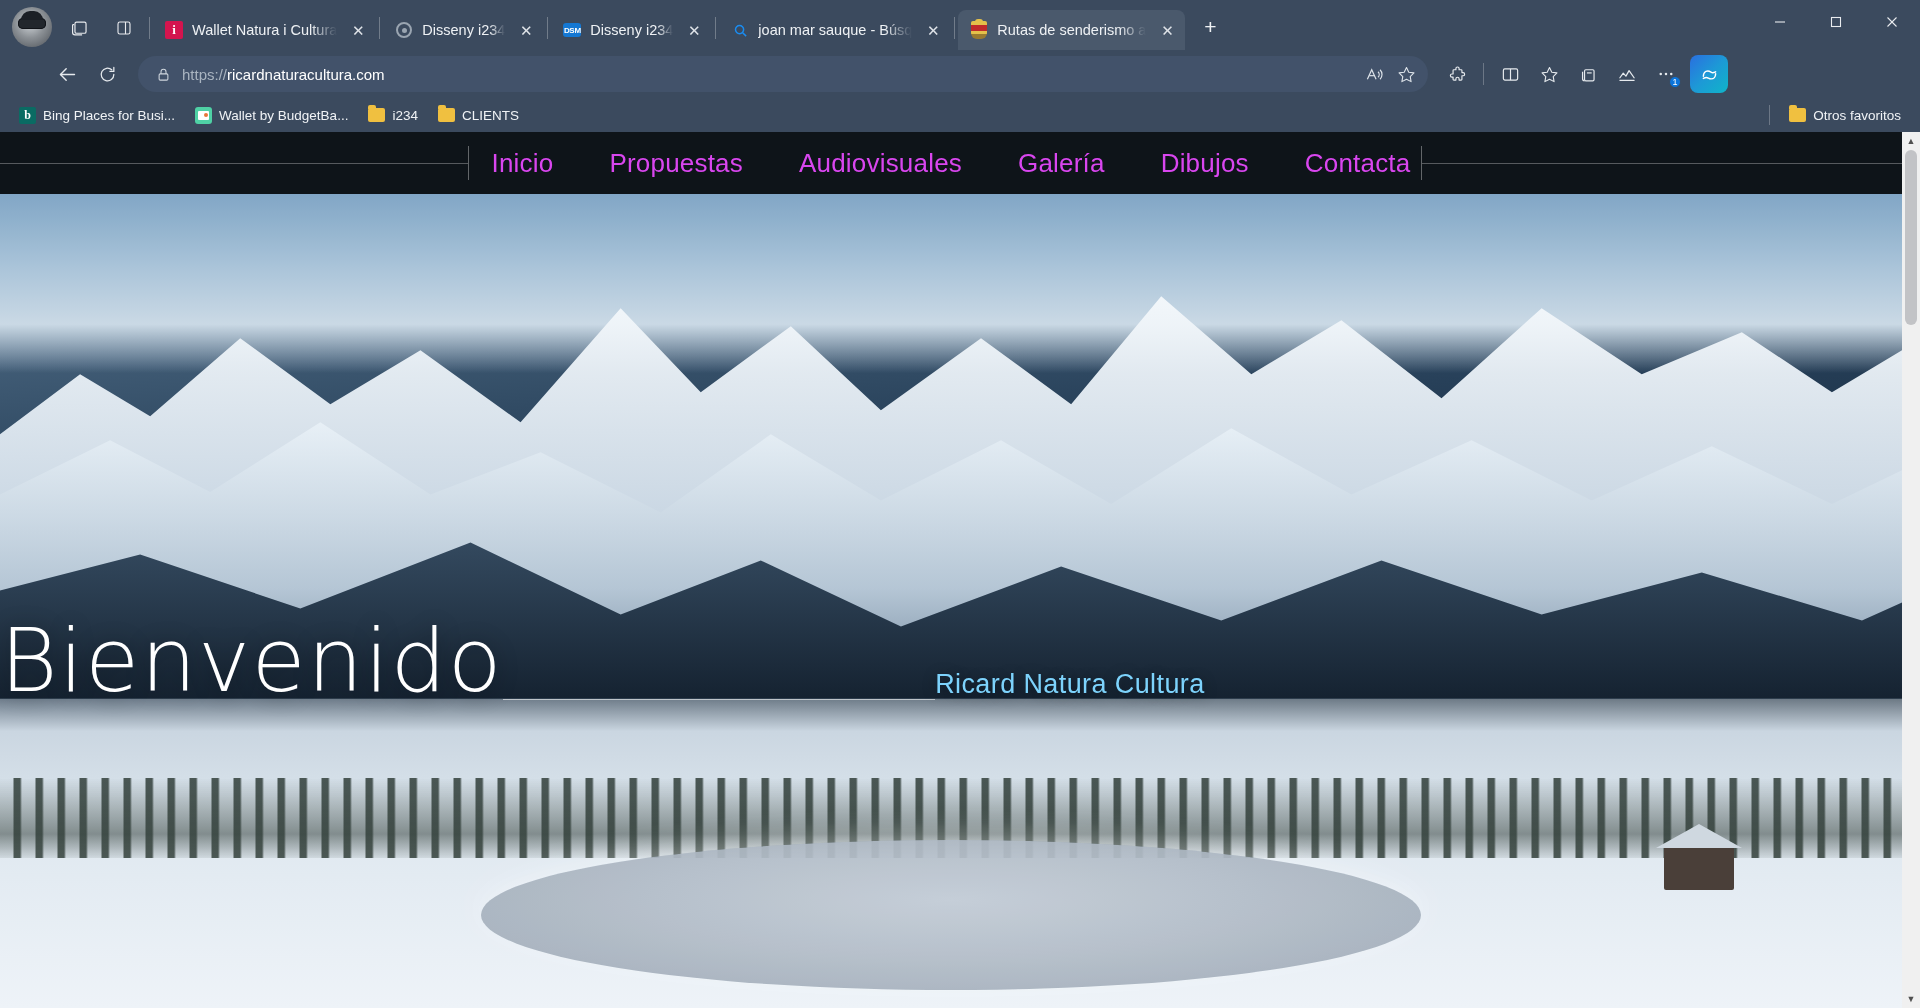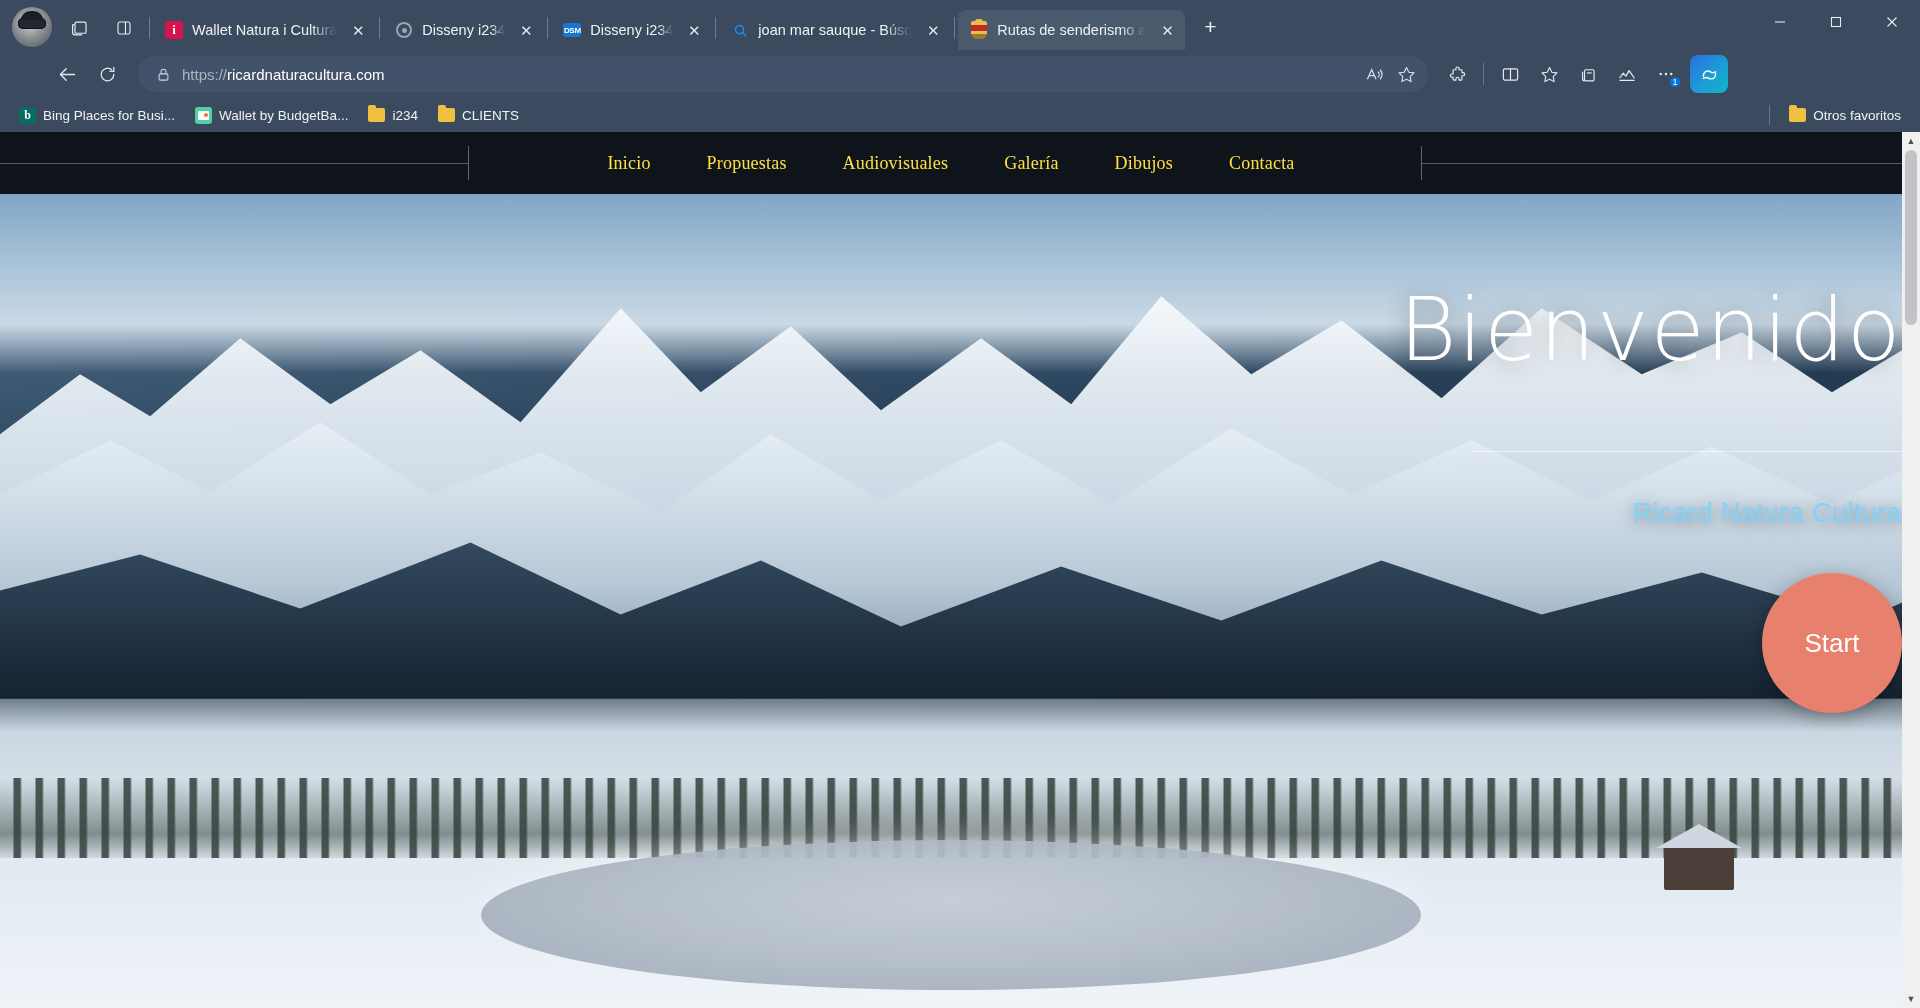--- a/index.html
+++ b/index.html
@@ -275,29 +275,28 @@
     position:absolute; top:50%; height:1px; background:rgba(255,255,255,0.30);
   }
   .site-nav .rule.left { left: 0; width: 468px; }
   .site-nav .rule.right { right: 0; width: 480px; }
   .site-nav .vbar {
     position:absolute; top:14px; bottom:14px; width:1px; background:rgba(255,255,255,0.35);
   }
   .site-nav .vbar.l { left: 468px; }
   .site-nav .vbar.r { right: 480px; }
   .nav-link {
-    color:#fde047;
-    font-size: 18px;
+    color:#d946ef;
+    font-size: 26px;
     font-weight: 300;
     padding: 0 28px;
     text-decoration:none;
     white-space:nowrap;
     cursor:pointer;
     letter-spacing: 0.2px;
-    font-family: Liberation Serif, serif;
   }
 
   
   .hero {
     position:relative;
     height: calc(100% - 62px);
     overflow:hidden;
   }
   .hero-bg {
     position:absolute; inset:0;
@@ -342,22 +341,22 @@
   }
   .cabin::before{
     content:""; position:absolute; left:-8px; top:-20px;
     width:86px;height:24px;
     background:#cfd8e0;
     clip-path: polygon(0% 100%, 50% 0%, 100% 100%);
   }
 
   .hero-content {
     position:absolute; inset:0;
-    display:flex; flex-direction:column; align-items:flex-end;
-    padding-top: 92px;
+    display:flex; flex-direction:row; align-items:center;
+    padding-top: 120px;
     z-index: 3;
   }
   .hero-title {
     color:#ffffff;
     font-size: 88px;
     font-weight: 300;
     letter-spacing: 1.5px;
     line-height: 1;
     text-shadow: 0 2px 22px rgba(0,0,0,0.45);
     font-family: "DejaVu Sans", sans-serif;
@@ -684,21 +683,20 @@
       </div>
 
       <div class="treeline"></div>
       <div class="lake"></div>
       <div class="cabin"></div>
 
       <div class="hero-content">
         <div class="hero-title">Bienvenido</div>
         <div class="hero-rule"></div>
         <div class="hero-sub">Ricard Natura Cultura</div>
-        <button class="start-btn">Start</button>
       </div>
     </div>
   </div>
 
   <div class="scrollbar">
     <div class="sb-arrow">▲</div>
     <div class="sb-track">
       <div class="sb-thumb"></div>
     </div>
     <div class="sb-arrow">▼</div>

